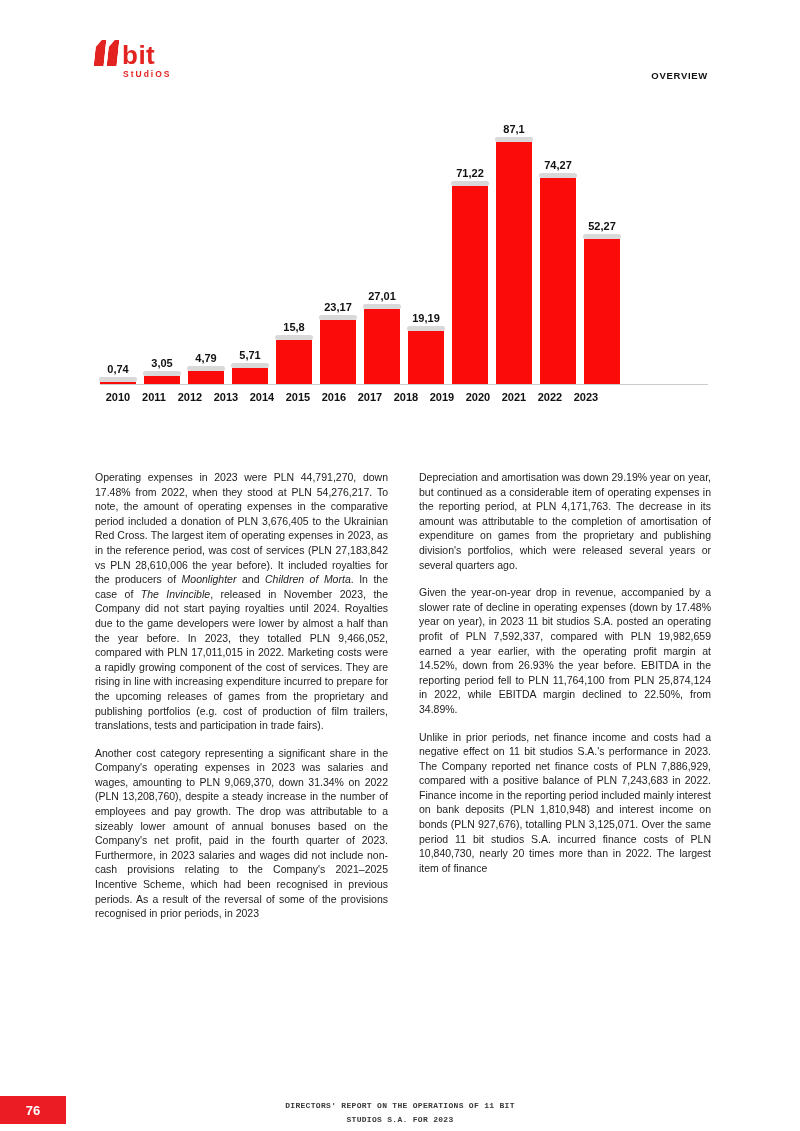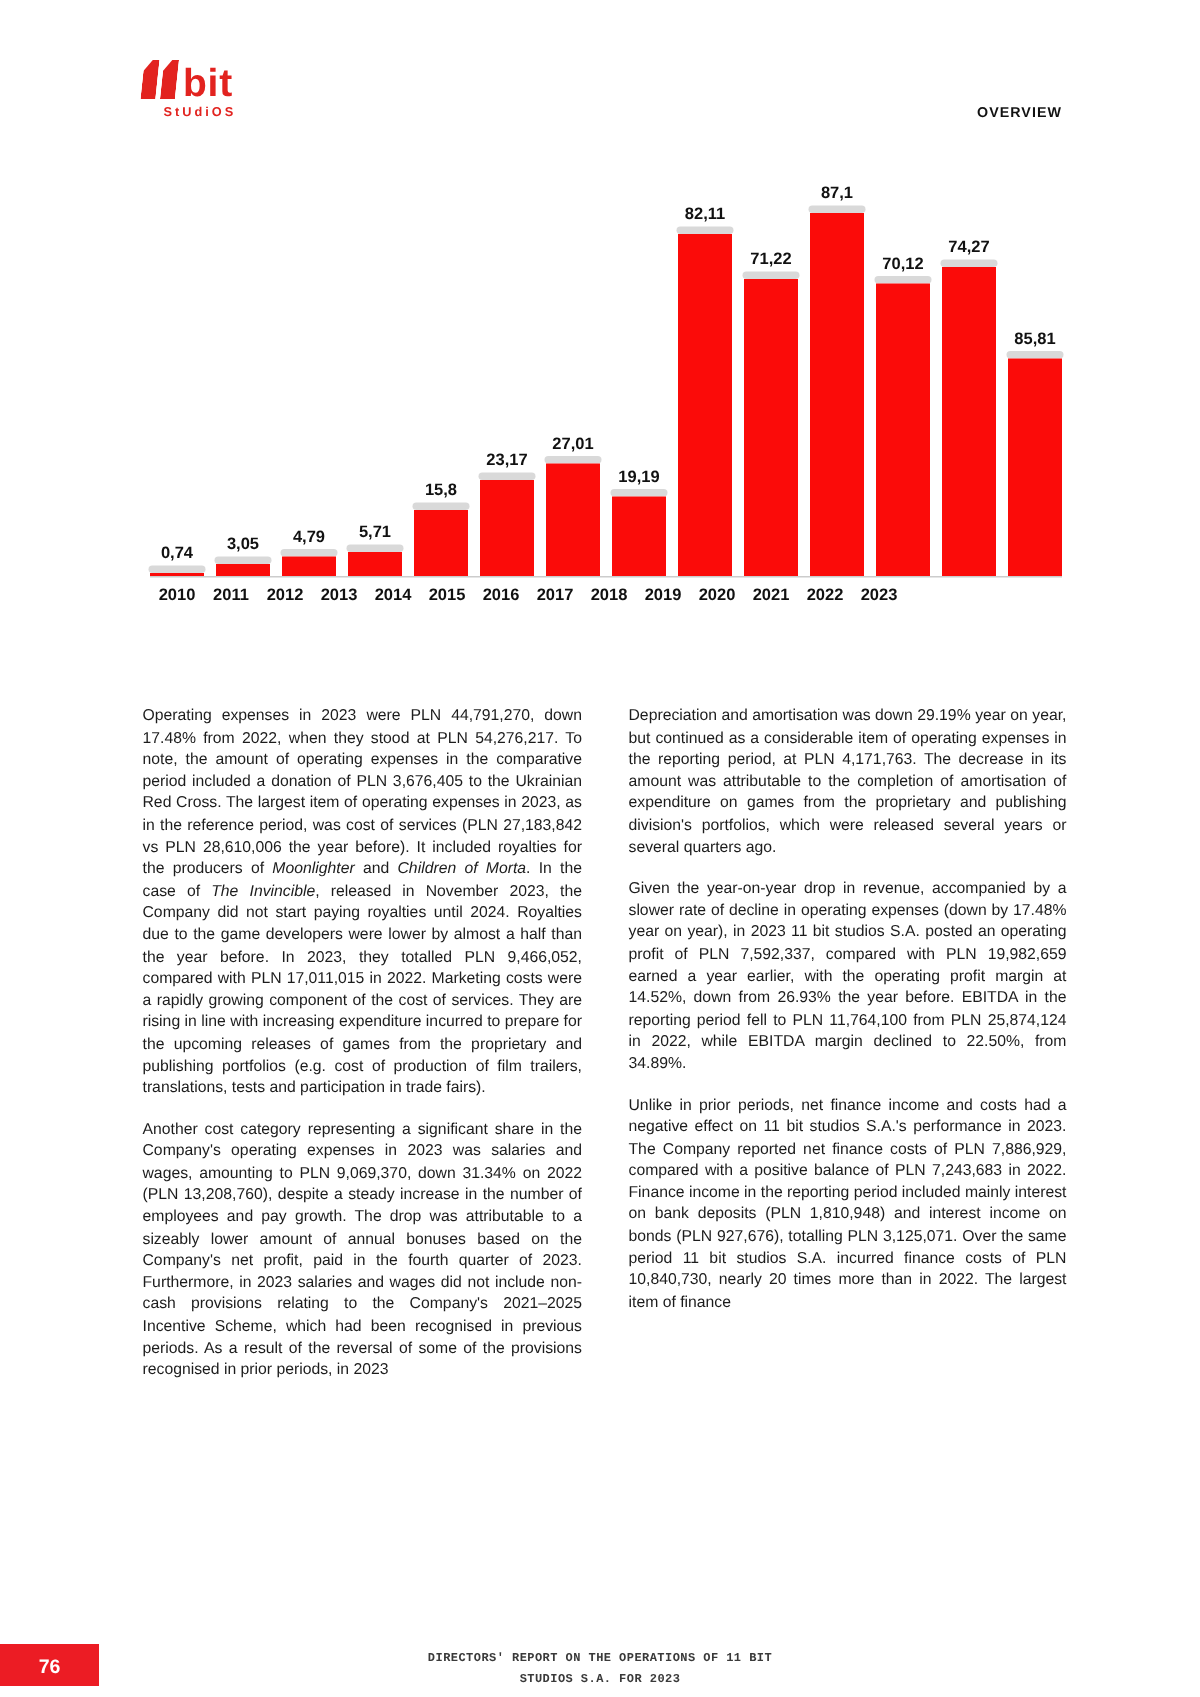--- a/index.html
+++ b/index.html
@@ -20,21 +20,21 @@
   .one {
     width: 10px; height: 26px; background: #e2231f;
     clip-path: polygon(0 28%, 55% 0, 100% 0, 100% 100%, 0 100%);
     transform: skewX(-6deg);
   }
   .logo-bit {
     font-size: 26px; font-weight: 800; color: #e2231f;
     line-height: 0.85; letter-spacing: 0.5px;
   }
   .logo-sub {
-    margin-top: 3px; margin-left: 14px;
+    margin-top: 3px; margin-left: 28px;
     font-size: 8.5px; font-weight: 700; letter-spacing: 2px; color: #e2231f;
   }
   .section-label {
     position: absolute; right: 92px; top: 70px;
     font-size: 9.5px; font-weight: 700; letter-spacing: 0.7px; color: #111111;
   }
 
   
   .chart { position: absolute; left: 100px; top: 122px; width: 608px; }
   .chart-title {
@@ -134,46 +134,36 @@
           <div class="bar-label">27,01</div>
           <div class="bar-cap" style="background: rgb(217, 217, 217);"></div>
           <div class="bar" style="height: 75.0278px; background: rgb(251, 11, 9);"></div>
         </div>
         <div class="bar-col">
           <div class="bar-label">19,19</div>
           <div class="bar-cap" style="background: rgb(217, 217, 217);"></div>
           <div class="bar" style="height: 53.3056px; background: rgb(251, 11, 9);"></div>
         </div>
         <div class="bar-col">
-          <div class="bar-label">82,11</div>
-          <div class="bar-cap" style="background: rgb(217, 217, 217);"></div>
-          <div class="bar" style="height: 228.083px; background: rgb(251, 11, 9);"></div>
-        </div>
-        <div class="bar-col">
           <div class="bar-label">71,22</div>
           <div class="bar-cap" style="background: rgb(217, 217, 217);"></div>
           <div class="bar" style="height: 197.833px; background: rgb(251, 11, 9);"></div>
         </div>
         <div class="bar-col">
           <div class="bar-label">87,1</div>
           <div class="bar-cap" style="background: rgb(217, 217, 217);"></div>
           <div class="bar" style="height: 241.944px; background: rgb(251, 11, 9);"></div>
         </div>
         <div class="bar-col">
-          <div class="bar-label">70,12</div>
-          <div class="bar-cap" style="background: rgb(217, 217, 217);"></div>
-          <div class="bar" style="height: 194.778px; background: rgb(251, 11, 9);"></div>
-        </div>
-        <div class="bar-col">
           <div class="bar-label">74,27</div>
           <div class="bar-cap" style="background: rgb(217, 217, 217);"></div>
           <div class="bar" style="height: 206.306px; background: rgb(251, 11, 9);"></div>
         </div>
         <div class="bar-col">
-          <div class="bar-label">85,81</div>
+          <div class="bar-label">52,27</div>
           <div class="bar-cap" style="background: rgb(217, 217, 217);"></div>
           <div class="bar" style="height: 145.194px; background: rgb(251, 11, 9);"></div>
         </div>
       </div>
     <div class="axis"></div>
     <div class="cats">
         <div class="year-label">2010</div>
         <div class="year-label">2011</div>
         <div class="year-label">2012</div>
         <div class="year-label">2013</div>

